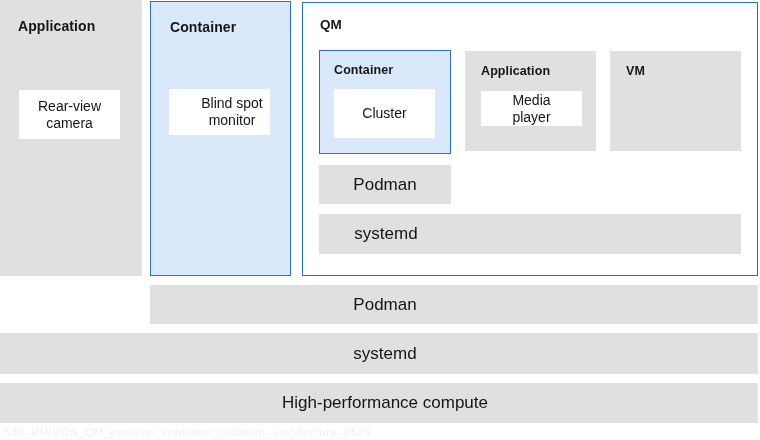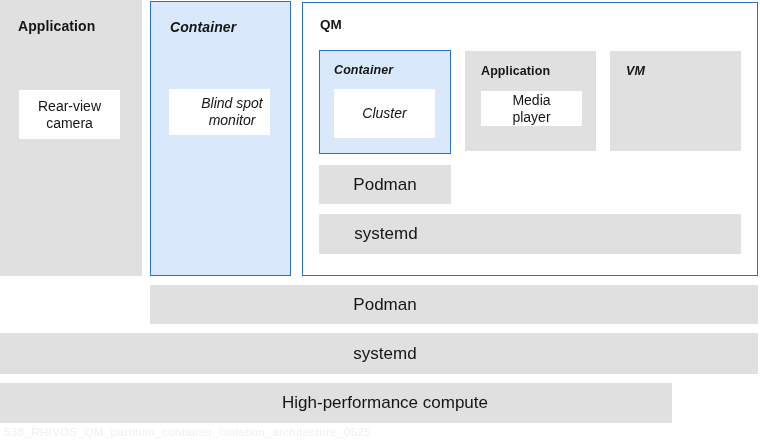--- a/index.html
+++ b/index.html
@@ -10,21 +10,21 @@
     --watermark-gray:#f0f0f0;
   }
   html,body{margin:0;padding:0;}
   body{
     width:760px;height:440px;position:relative;background:#ffffff;
     font-family:"Liberation Sans", sans-serif;color:var(--text-dark);
     overflow:hidden;
   }
   .abs{position:absolute;box-sizing:border-box;}
   .gray{background:var(--section-gray);}
-  .lblue{background:var(--light-blue);border:1.5px solid var(--blue-border);font-style:italic;}
+  .lblue{background:var(--light-blue);border:1.5px solid var(--blue-border);}
   .outline{background:#ffffff;border:1.5px solid var(--blue-border);}
   .hdr{font-weight:700;font-size:14px;letter-spacing:.1px;}
   .hdr-sm{font-weight:700;font-size:12.5px;letter-spacing:.1px;}
   .white-box{
     background:#ffffff;display:flex;align-items:center;justify-content:center;
     text-align:center;font-size:14px;line-height:17px;white-space:pre-line;
   }
   .bar{background:var(--section-gray);}
   .bar-label{
     position:absolute;top:0;transform:translateX(-50%);
@@ -56,38 +56,38 @@
     <div class="abs hdr-sm" style="left:14px;top:12px;">Container</div>
     <div class="abs white-box" style="left:14px;top:38px;width:101px;height:49px;">Cluster</div>
   </div>
 
   <div class="abs gray" style="left:162px;top:48px;width:131px;height:100px;">
     <div class="abs hdr-sm" style="left:16px;top:13px;">Application</div>
     <div class="abs white-box" style="left:16px;top:40px;width:101px;height:35px;">Media
 player</div>
   </div>
 
-  <div class="abs gray" style="left:307px;top:48px;width:131px;height:100px;font-style:italic;">
+  <div class="abs gray" style="left:307px;top:48px;width:131px;height:100px;">
     <div class="abs hdr-sm" style="left:16px;top:13px;">VM</div>
   </div>
 
   <div class="abs bar" style="left:16px;top:162px;width:132px;height:39px;">
     <span class="bar-label" style="left:66px;line-height:39px;">Podman</span>
   </div>
 
   <div class="abs bar" style="left:16px;top:211px;width:422px;height:40px;">
     <span class="bar-label" style="left:67px;line-height:40px;">systemd</span>
   </div>
 </div>
 
 <div class="abs bar" style="left:150px;top:285px;width:608px;height:39px;">
   <span class="bar-label" style="left:235px;line-height:39px;">Podman</span>
 </div>
 
 <div class="abs bar" style="left:0;top:333px;width:758px;height:41px;">
   <span class="bar-label" style="left:385px;line-height:41px;">systemd</span>
 </div>
 
-<div class="abs bar" style="left:0;top:383px;width:672px;height:40px;">
+<div class="abs bar" style="left:0;top:383px;width:758px;height:40px;">
   <span class="bar-label" style="left:385px;line-height:40px;">High-performance compute</span>
 </div>
 
 <div class="abs watermark" style="left:4px;top:426px;">538_RHIVOS_QM_partition_container_isolation_architecture_0525</div>
 
 </body></html>

